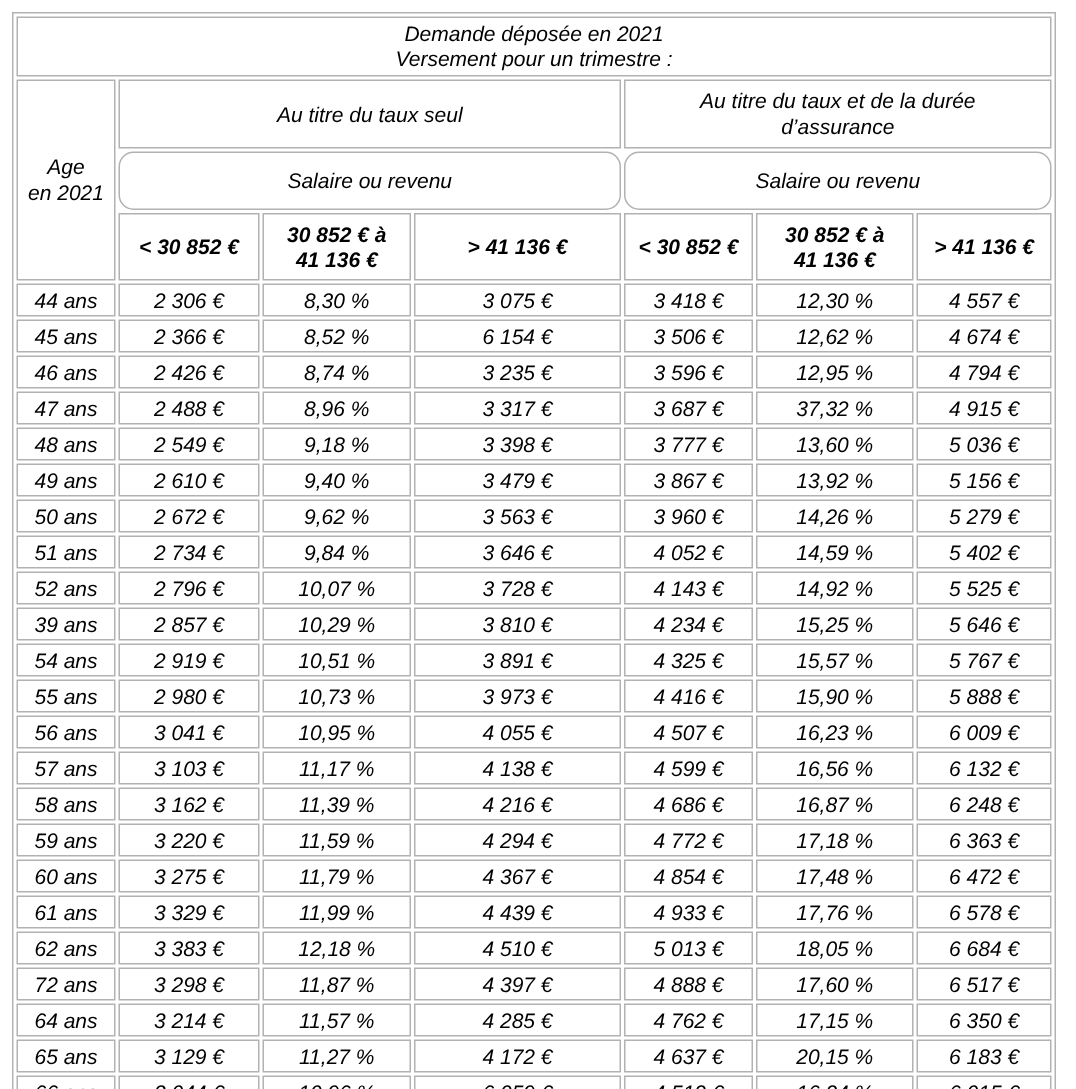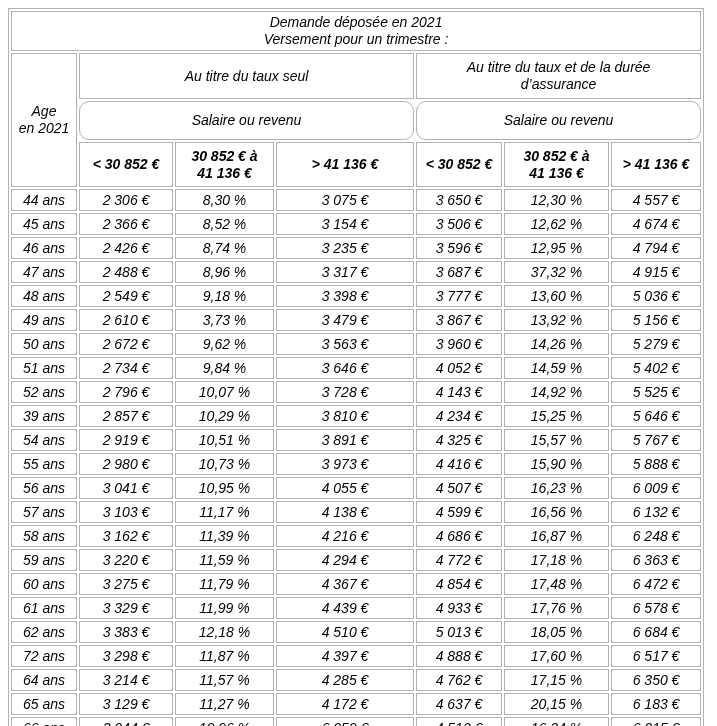--- a/index.html
+++ b/index.html
@@ -104,29 +104,29 @@
 41 136 €</td>
       <td class="range-cell">&gt; 41 136 €</td>
     </tr>
   </thead>
   <tbody class="data-body">
       <tr>
         <td>44 ans</td>
         <td>2 306 €</td>
         <td>8,30 %</td>
         <td>3 075 €</td>
-        <td>3 650 €</td>
+        <td>3 418 €</td>
         <td>12,30 %</td>
         <td>4 557 €</td>
       </tr>
       <tr>
         <td>45 ans</td>
         <td>2 366 €</td>
         <td>8,52 %</td>
-        <td>3 154 €</td>
+        <td>6 154 €</td>
         <td>3 506 €</td>
         <td>12,62 %</td>
         <td>4 674 €</td>
       </tr>
       <tr>
         <td>46 ans</td>
         <td>2 426 €</td>
         <td>8,74 %</td>
         <td>3 235 €</td>
         <td>3 596 €</td>
@@ -147,21 +147,21 @@
         <td>2 549 €</td>
         <td>9,18 %</td>
         <td>3 398 €</td>
         <td>3 777 €</td>
         <td>13,60 %</td>
         <td>5 036 €</td>
       </tr>
       <tr>
         <td>49 ans</td>
         <td>2 610 €</td>
-        <td>3,73 %</td>
+        <td>9,40 %</td>
         <td>3 479 €</td>
         <td>3 867 €</td>
         <td>13,92 %</td>
         <td>5 156 €</td>
       </tr>
       <tr>
         <td>50 ans</td>
         <td>2 672 €</td>
         <td>9,62 %</td>
         <td>3 563 €</td>

